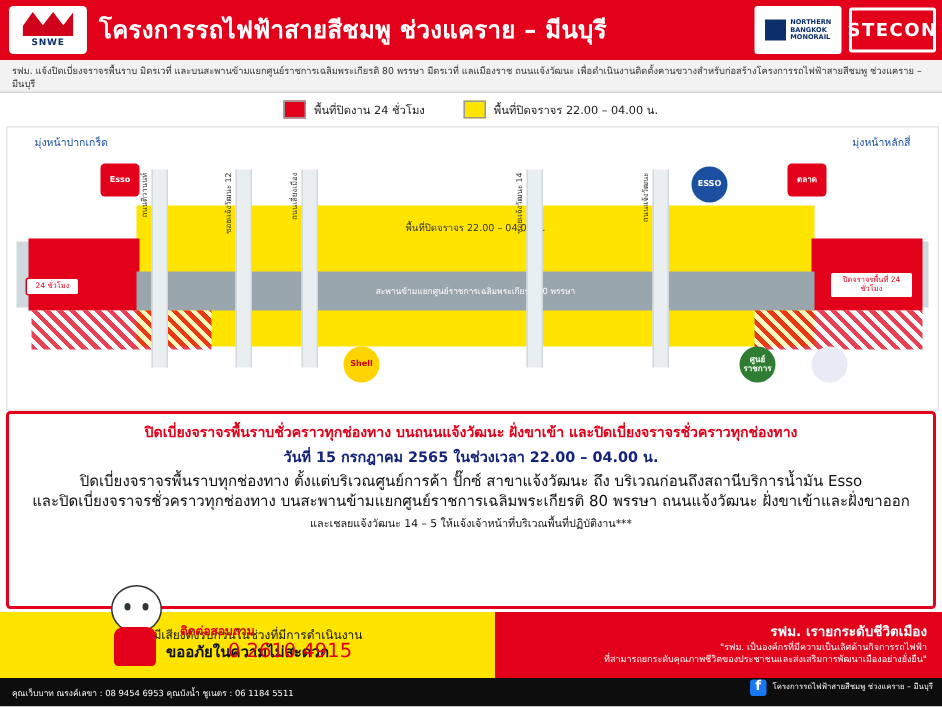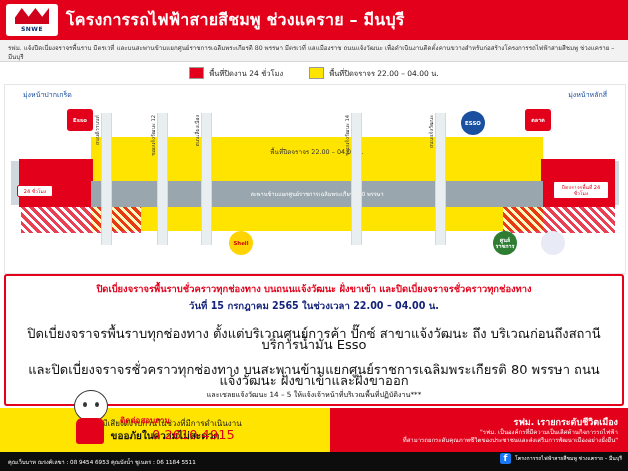--- a/index.html
+++ b/index.html
@@ -63,21 +63,21 @@
   .poi.sq{width:26px;height:22px;}
   .poi.circle{border-radius:50%;width:24px;height:24px;}
   .tagbox{position:absolute;background:#ffffff;border:1px solid #e2001a;color:#e2001a;font-size:5px;
           padding:2px 3px;border-radius:2px;line-height:6px;text-align:center;}
 
   
   .notice{position:absolute;left:4px;top:274px;width:620px;height:132px;border:2px solid #e2001a;
           border-radius:3px;background:#ffffff;box-sizing:border-box;padding:6px 10px;text-align:center;}
   .n-h{color:#e2001a;font-size:9.4px;font-weight:bold;line-height:14px;}
   .n-date{color:#14237a;font-size:9.6px;font-weight:bold;line-height:16px;margin-top:2px;}
-  .n-b{color:#111;font-size:13px;line-height:11px;margin-top:14px;}
+  .n-b{color:#111;font-size:10px;line-height:11px;margin-top:2px;}
   .n-star{color:#111;font-size:7.2px;line-height:11px;margin-top:3px;}
 
   
   .footer{position:absolute;left:0;top:408px;width:628px;height:63px;}
   .f-left{position:absolute;left:0;top:0;width:330px;height:44px;background:#ffe400;
           display:flex;flex-direction:column;align-items:center;justify-content:center;}
   .f-left .l1{font-size:8px;color:#111;line-height:11px;}
   .f-left .l2{font-size:10px;color:#111;font-weight:bold;line-height:13px;}
   .f-right{position:absolute;left:330px;top:0;width:298px;height:44px;background:#e2001a;color:#fff;
            display:flex;flex-direction:column;align-items:flex-end;justify-content:center;padding-right:10px;box-sizing:border-box;}
@@ -99,20 +99,31 @@
 <body>
 
 <div class="page">
 
   <div class="header">
     <div class="hdr-logo">
       <div class="mark"></div>
       <div class="nm">SNWE</div>
     </div>
     <div class="hdr-title">โครงการรถไฟฟ้าสายสีชมพู ช่วงแคราย – มีนบุรี</div>
+    <div class="hdr-right">
+      <div class="hdr-box bm">
+        <div class="bm-sq"></div>
+        <div class="bm-tx">
+          <div>NORTHERN</div>
+          <div>BANGKOK</div>
+          <div>MONORAIL</div>
+        </div>
+      </div>
+      <div class="hdr-box stecon">STECON</div>
+    </div>
   </div>
 
   <div class="subhdr">รฟม. แจ้งปิดเบี่ยงจราจรพื้นราบ มิตรเวที่ และบนสะพานข้ามแยกศูนย์ราชการเฉลิมพระเกียรติ 80 พรรษา มีตรเวที่ แลแมืองราช ถนนแจ้งวัฒนะ เพื่อดำเนินงานติดตั้งคานขวางสำหรับก่อสร้างโครงการรถไฟฟ้าสายสีชมพู ช่วงแคราย – มีนบุรี</div>
 
   <div class="legend">
     <div class="lg">
       <span class="sw red"></span>
       <span>พื้นที่ปิดงาน 24 ชั่วโมง</span>
     </div>
     <div class="lg">

